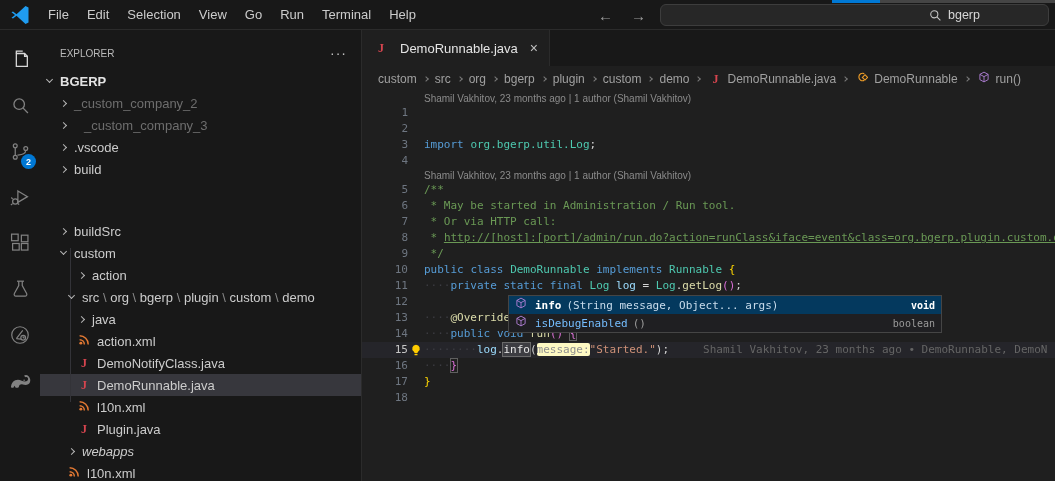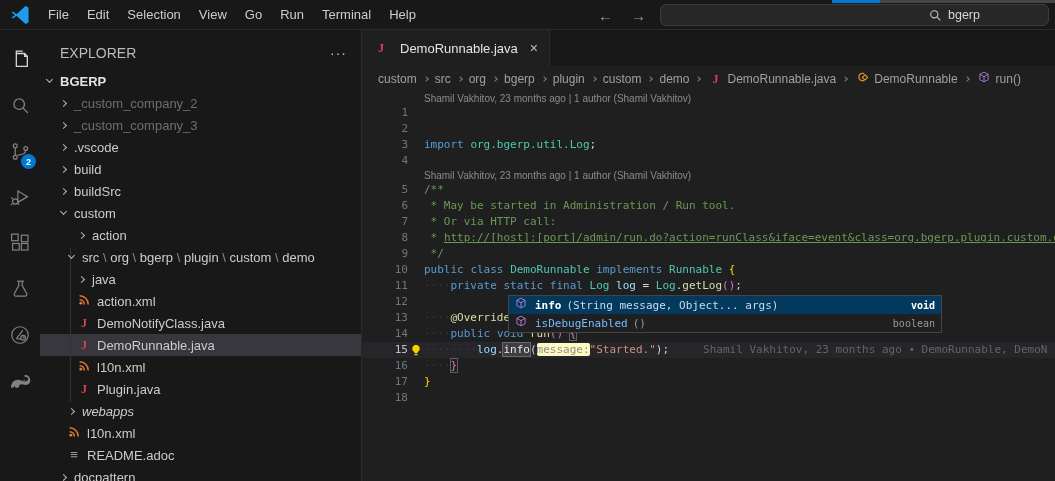--- a/index.html
+++ b/index.html
@@ -19,21 +19,21 @@
   
   .activitybar{position:absolute;left:0;top:30px;width:40px;height:451px;background:#181818;display:flex;flex-direction:column;align-items:center;padding-top:6px;gap:0}
   .act-item{position:relative;width:40px;height:46px;display:flex;align-items:center;justify-content:center;color:#828282}
   .act-item.active{color:#d7d7d7}
   .act-item svg{display:block}
   .badge{position:absolute;right:4px;bottom:5px;min-width:15px;height:15px;border-radius:50%;color:#fff;font-size:9px;font-weight:bold;display:flex;align-items:center;justify-content:center}
 
   
   .sidebar{position:absolute;left:40px;top:30px;width:322px;height:451px;background:#181818;border-right:1px solid #2b2b2b;overflow:hidden}
   .sb-header{height:40px;display:flex;align-items:center;justify-content:space-between;padding:6px 14px 0 20px}
-  .sb-title{font-size:14px;color:#bbbbbb}
+  .sb-title{font-size:10px;color:#bbbbbb}
   .sb-more{color:#c0c0c0;font-size:14px;letter-spacing:1px;cursor:pointer}
   .tree{position:relative}
   .tree-row{height:22px;display:flex;align-items:center;font-size:13px;color:#cccccc;white-space:nowrap;cursor:pointer}
   .tree-row.selected{background:#37373d}
   .tree-row.dimmed .lbl{color:#6e6e6e}
   .tree-row.root .lbl{font-weight:bold;color:#e3e3e3}
   .chev{display:inline-block;width:5px;height:5px;border-right:1.4px solid #b6b6b6;border-bottom:1.4px solid #b6b6b6;flex:none;margin:0 8px 0 3px}
   .chev.right{transform:rotate(-45deg)}
   .chev.down{transform:rotate(45deg);margin-top:-3px}
   .fic{width:16px;flex:none;text-align:center;margin-right:5px;font-size:12px;line-height:16px}
@@ -199,33 +199,33 @@
       <div class="guide" style="left: 30px; top: 178px; height: 154px;" id="treeGuide"></div>
 
   <div class="tree-row root" style="padding-left: 4px;">
         <span class="chev down"></span>
         <span class="lbl">BGERP</span>
       </div>
       <div class="tree-row dimmed" style="padding-left: 18px;">
         <span class="chev right"></span>
         <span class="lbl">_custom_company_2</span>
       </div>
-      <div class="tree-row dimmed" style="padding-left: 18px;">
+      <div class="tree-row dimmed" style="padding-left: 18px; gap: 10px;">
         <span class="chev right"></span>
         <span class="lbl">_custom_company_3</span>
       </div>
       <div class="tree-row" style="padding-left: 18px;">
         <span class="chev right"></span>
         <span class="lbl">.vscode</span>
       </div>
       <div class="tree-row" style="padding-left: 18px;">
         <span class="chev right"></span>
         <span class="lbl">build</span>
       </div>
-      <div class="tree-row" style="padding-left: 18px;">
+      <div class="tree-row" style="padding-left: 18px; margin-top: 40px;">
         <span class="chev right"></span>
         <span class="lbl">buildSrc</span>
       </div>
       <div class="tree-row" style="padding-left: 18px;">
         <span class="chev down"></span>
         <span class="lbl">custom</span>
       </div>
       <div class="tree-row" style="padding-left: 36px;">
         <span class="chev right"></span>
         <span class="lbl">action</span>

